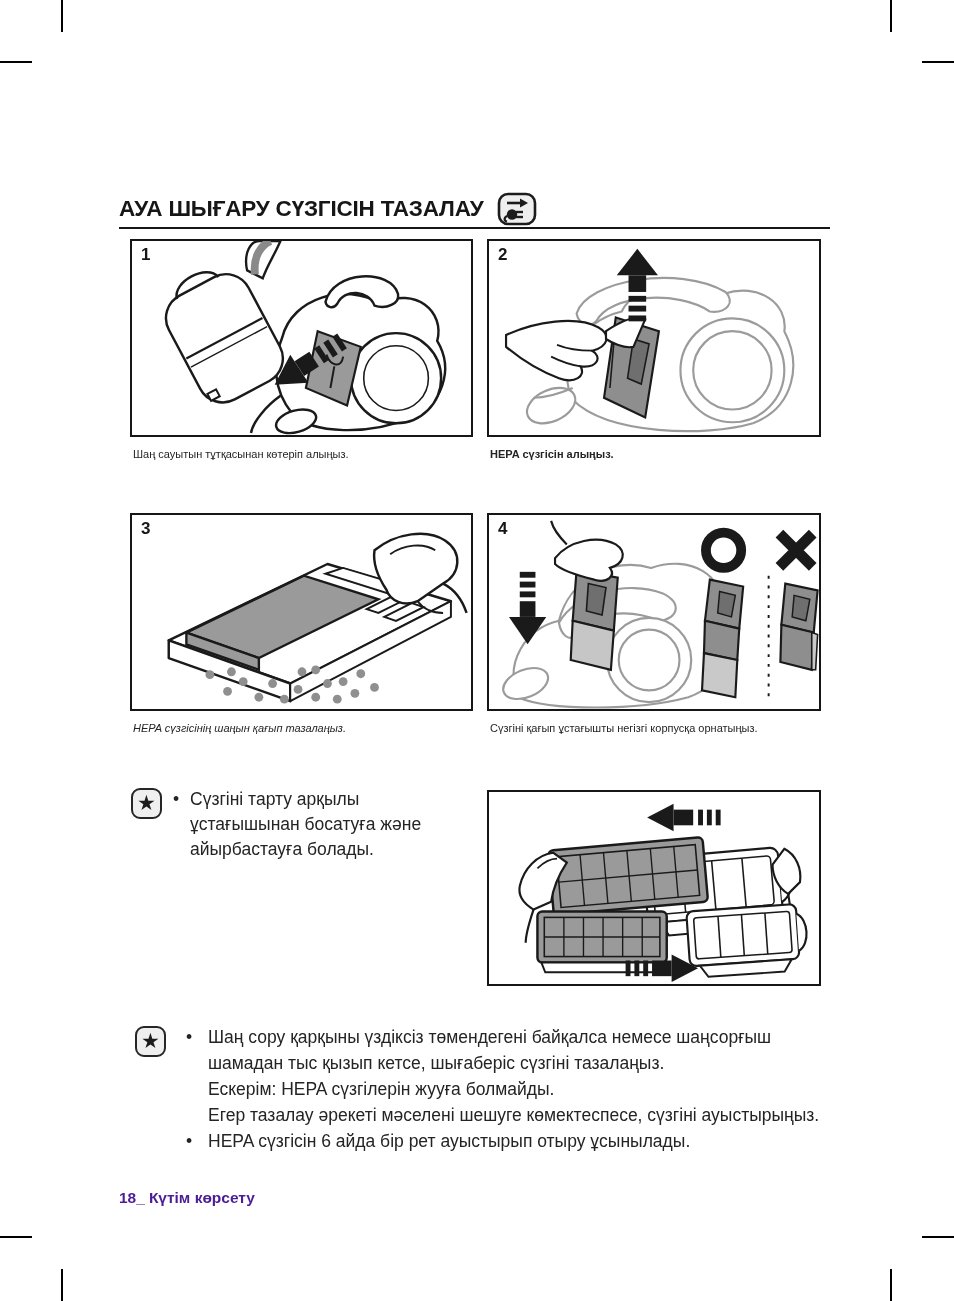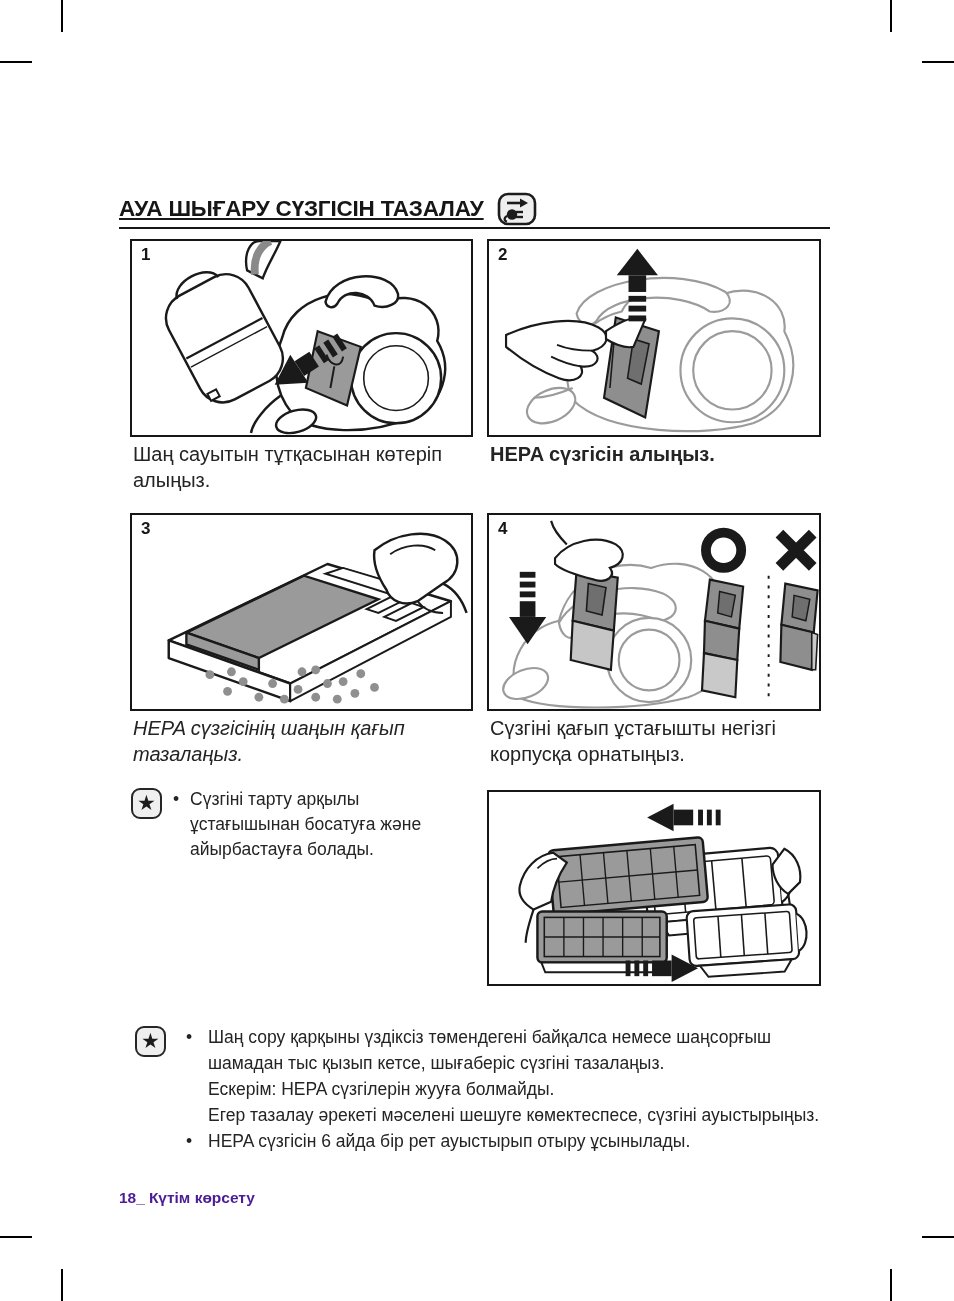--- a/index.html
+++ b/index.html
@@ -2,34 +2,34 @@
 <html><head>
 <meta charset="utf-8">
 <style>
   html,body{margin:0;padding:0;background:#ffffff;}
   .page{
     position:relative;width:954px;height:1301px;background:#ffffff;overflow:hidden;
     font-family:"Liberation Sans", sans-serif;color:#1a1a1a;
   }
   .cropmark{position:absolute;background:#000;}
   
-  .title-row{position:absolute;left:119px;top:192px;display:flex;align-items:center;gap:13px;text-decoration:underline;}
+  .title-row{position:absolute;left:119px;top:192px;display:flex;align-items:center;gap:13px;}
   .page-title{font-size:22.5px;font-weight:bold;letter-spacing:-0.2px;color:#161616;}
   .title-rule{position:absolute;left:119px;top:227px;width:711px;height:2px;background:#161616;}
   
   .panel{position:absolute;border:2.5px solid #161616;background:#fff;box-sizing:border-box;}
   .p1{left:130px;top:239px;width:343px;height:198px;}
   .p2{left:487px;top:239px;width:334px;height:198px;}
   .p3{left:130px;top:513px;width:343px;height:198px;}
   .p4{left:487px;top:513px;width:334px;height:198px;}
   .pfig{left:487px;top:790px;width:334px;height:196px;border-width:2px;}
   .panel-number{position:absolute;left:9px;top:4px;font-size:17px;font-weight:bold;color:#161616;z-index:2;}
   .panel svg{position:absolute;left:0;top:0;width:100%;height:100%;}
   
-  .caption{position:absolute;font-size:20px;line-height:26px;color:#242424;}
+  .caption{position:absolute;font-size:11px;line-height:26px;color:#242424;}
   .c1{left:133px;top:441px;width:315px;}
   .c2{left:490px;top:441px;width:334px;font-weight:bold;}
   .c3{left:133px;top:715px;width:348px;font-style:italic;}
   .c4{left:490px;top:715px;width:336px;}
   
   .note-icon{
     position:absolute;width:31px;height:31px;border:2.5px solid #262626;border-radius:9px;
     background:#efefef;box-sizing:border-box;display:flex;align-items:center;justify-content:center;
   }
   .note-icon span{font-size:21px;line-height:1;color:#1c1c1c;transform:translateY(-1px);}

